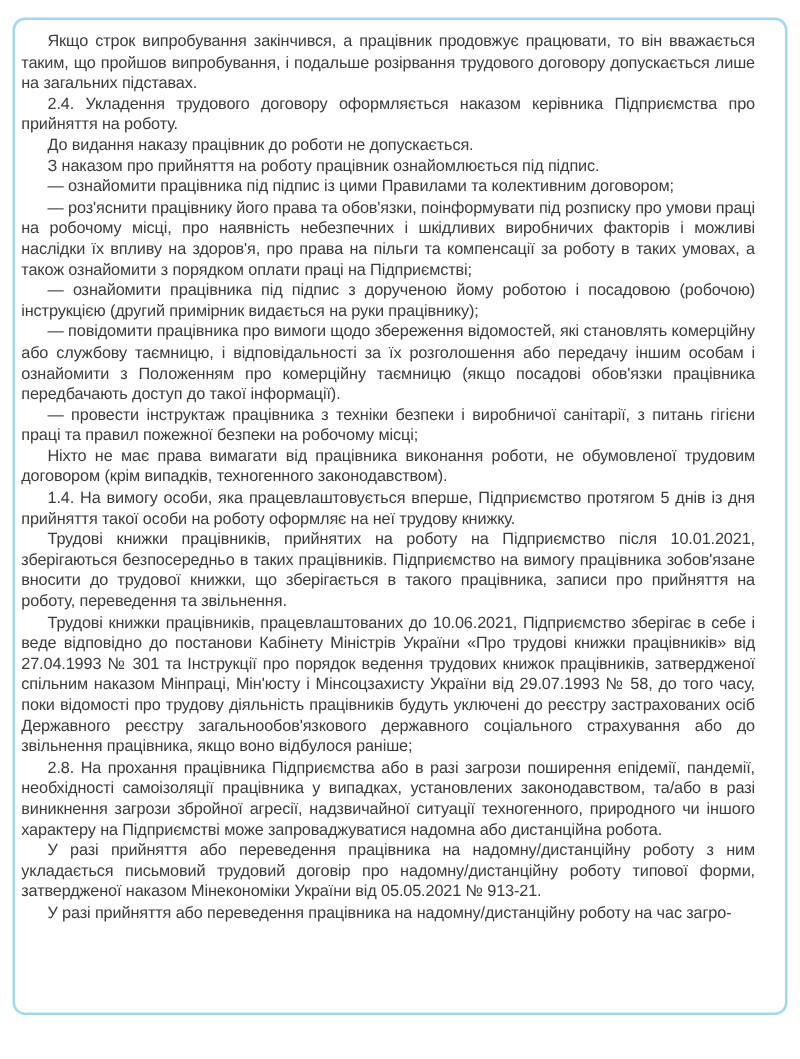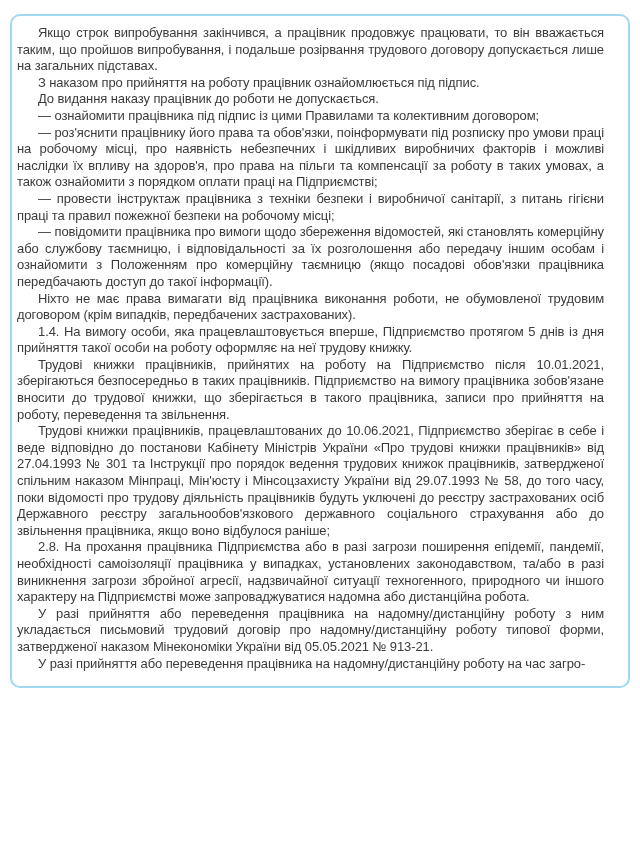--- a/index.html
+++ b/index.html
@@ -12,21 +12,21 @@
     height: 847px;
     position: relative;
     overflow: hidden;
     font-family: "Liberation Sans", "DejaVu Sans", sans-serif;
   }
   .doc-frame {
     position: absolute;
     left: 10px;
     top: 14px;
     width: 620px;
-    height: 674px;
+    height: 798px;
     box-sizing: border-box;
     border: 2px solid #9fd8f0;
     border-radius: 10px;
     background: #ffffff;
     padding: 9px 24px 8px 5px;
     overflow: hidden;
   }
   .doc-body {
     font-size: 13px;
     line-height: 16.6px;
@@ -38,27 +38,29 @@
     margin: 0;
     text-indent: 21px;
   }
 </style>
 </head>
 <body>
 
 <div class="doc-frame" style="border-color: rgb(159, 216, 240); background: rgb(255, 255, 255);">
   <div class="doc-body" style="color: rgb(59, 59, 59);">
       <p class="para">Якщо строк випробування закінчився, а працівник продовжує працювати, то він вважається таким, що пройшов випробування, і подальше розірвання трудового договору допускається лише на загальних підставах.</p>
+      <p class="para">2.4. Укладення трудового договору оформляється наказом керівника Підприємства про прийняття на роботу.</p>
+      <p class="para">До видання наказу працівник до роботи не допускається.</p>
       <p class="para">З наказом про прийняття на роботу працівник ознайомлюється під підпис.</p>
-      <p class="para">До видання наказу працівник до роботи не допускається.</p>
       <p class="para">— ознайомити працівника під підпис із цими Правилами та колективним договором;</p>
       <p class="para">— роз'яснити працівнику його права та обов'язки, поінформувати під розписку про умови праці на робочому місці, про наявність небезпечних і шкідливих виробничих факторів і можливі наслідки їх впливу на здоров'я, про права на пільги та компенсації за роботу в таких умовах, а також ознайомити з порядком оплати праці на Підприємстві;</p>
+      <p class="para">— ознайомити працівника під підпис з дорученою йому роботою і посадовою (робочою) інструкцією (другий примірник видається на руки працівнику);</p>
+      <p class="para">— повідомити працівника про вимоги щодо збереження відомостей, які становлять комерційну або службову таємницю, і відповідальності за їх розголошення або передачу іншим особам і ознайомити з Положенням про комерційну таємницю (якщо посадові обов'язки працівника передбачають доступ до такої інформації).</p>
       <p class="para">— провести інструктаж працівника з техніки безпеки і виробничої санітарії, з питань гігієни праці та правил пожежної безпеки на робочому місці;</p>
-      <p class="para">— повідомити працівника про вимоги щодо збереження відомостей, які становлять комерційну або службову таємницю, і відповідальності за їх розголошення або передачу іншим особам і ознайомити з Положенням про комерційну таємницю (якщо посадові обов'язки працівника передбачають доступ до такої інформації).</p>
-      <p class="para">Ніхто не має права вимагати від працівника виконання роботи, не обумовленої трудовим договором (крім випадків, передбачених застрахованих).</p>
+      <p class="para">Ніхто не має права вимагати від працівника виконання роботи, не обумовленої трудовим договором (крім випадків, техногенного законодавством).</p>
       <p class="para">1.4. На вимогу особи, яка працевлаштовується вперше, Підприємство протягом 5 днів із дня прийняття такої особи на роботу оформляє на неї трудову книжку.</p>
       <p class="para">Трудові книжки працівників, прийнятих на роботу на Підприємство після 10.01.2021, зберігаються безпосередньо в таких працівників. Підприємство на вимогу працівника зобов'язане вносити до трудової книжки, що зберігається в такого працівника, записи про прийняття на роботу, переведення та звільнення.</p>
       <p class="para">Трудові книжки працівників, працевлаштованих до 10.06.2021, Підприємство зберігає в себе і веде відповідно до постанови Кабінету Міністрів України «Про трудові книжки працівників» від 27.04.1993 № 301 та Інструкції про порядок ведення трудових книжок працівників, затвердженої спільним наказом Мінпраці, Мін'юсту і Мінсоцзахисту України від 29.07.1993 № 58, до того часу, поки відомості про трудову діяльність працівників будуть уключені до реєстру застрахованих осіб Державного реєстру загальнообов'язкового державного соціального страхування або до звільнення працівника, якщо воно відбулося раніше;</p>
       <p class="para">2.8. На прохання працівника Підприємства або в разі загрози поширення епідемії, пандемії, необхідності самоізоляції працівника у випадках, установлених законодавством, та/або в разі виникнення загрози збройної агресії, надзвичайної ситуації техногенного, природного чи іншого характеру на Підприємстві може запроваджуватися надомна або дистанційна робота.</p>
       <p class="para">У разі прийняття або переведення працівника на надомну/дистанційну роботу з ним укладається письмовий трудовий договір про надомну/дистанційну роботу типової форми, затвердженої наказом Мінекономіки України від 05.05.2021 № 913-21.</p>
       <p class="para">У разі прийняття або переведення працівника на надомну/дистанційну роботу на час загро-</p>
     </div>
 </div>
 
 </body></html>

